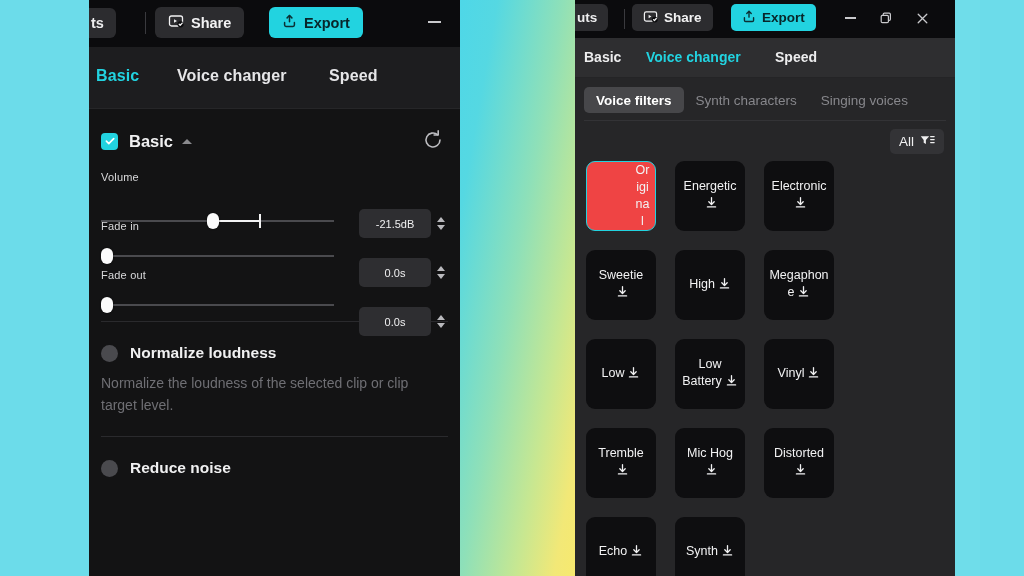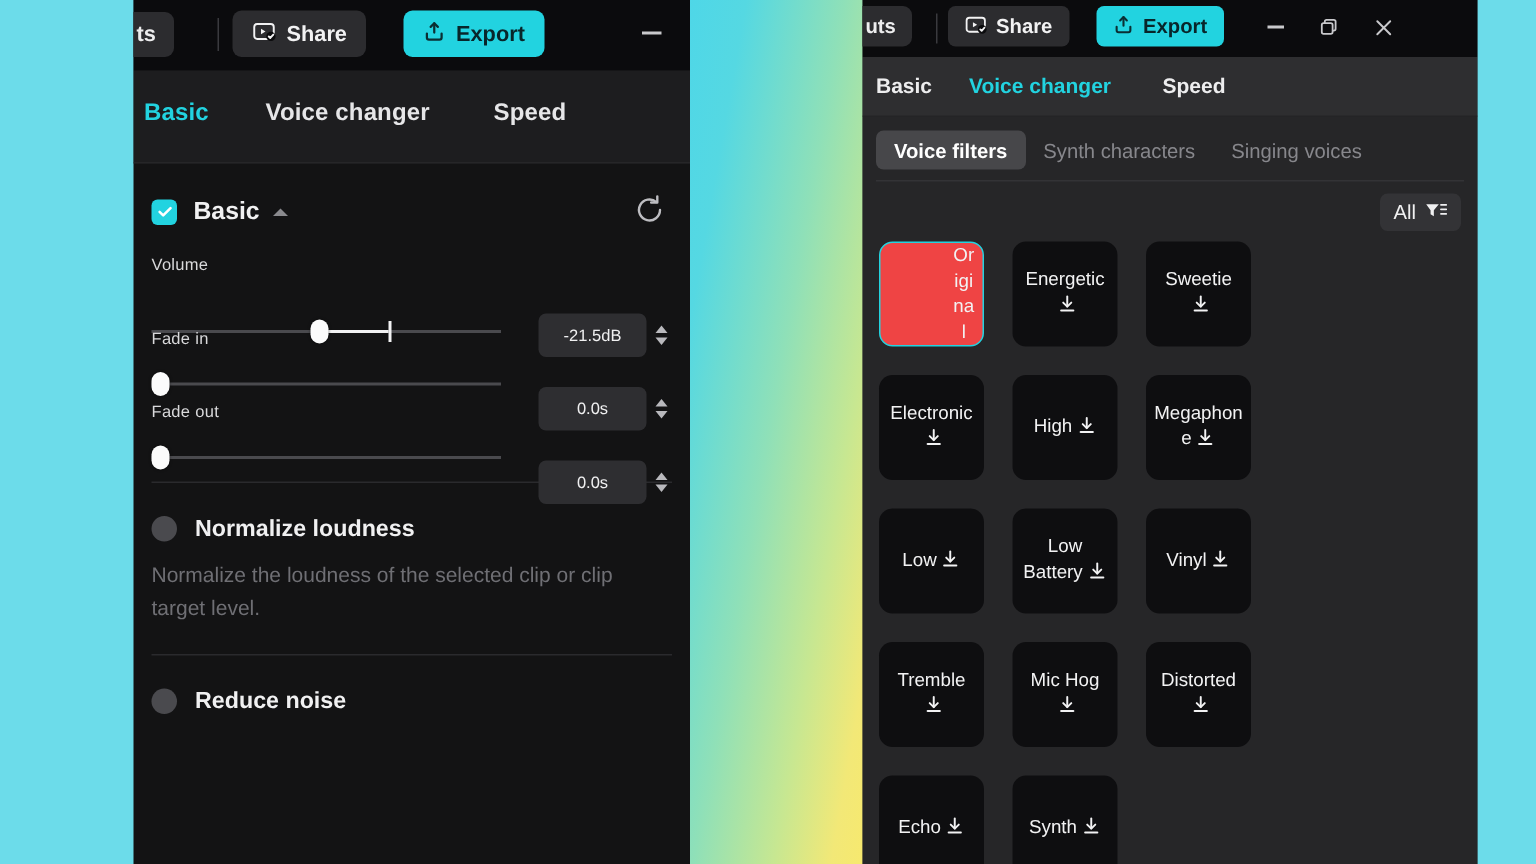--- a/index.html
+++ b/index.html
@@ -129,34 +129,34 @@
     position: absolute; right: 0; top: -4px; width: 14px; height: 29px;
     display: flex; flex-direction: column; align-items: center; justify-content: center;
     gap: 3px; cursor: pointer;
   }
   .stepper .ar-up, .stepper .ar-dn { width: 0; height: 0; border-left: 4px solid transparent; border-right: 4px solid transparent; }
   .stepper .ar-up { border-bottom: 5px solid #B9B9BD; }
   .stepper .ar-dn { border-top: 5px solid #B9B9BD; }
 
   .divider { height: 1px; background: #2A2A2D; margin: 22px 0 0 0; }
 
-  .toggle-row { display: flex; align-items: flex-start; margin-top: 22px; }
+  .toggle-row { display: flex; align-items: flex-end; margin-top: 22px; }
   .pillbox {
     width: 17px; height: 17px; border-radius: 50%; background: #4A4A4E;
     margin-right: 12px; cursor: pointer; flex: none;
   }
   .toggle-label { color: #F0F0F1; font-size: 15.5px; font-weight: 700; }
   .helper {
     color: #6F6F74; font-size: 14px; line-height: 22px; margin-top: 10px;
     white-space: nowrap;
   }
 
   
   .win-right {
-    position: absolute; left: 575px; top: 0; width: 410px; height: 576px;
+    position: absolute; left: 575px; top: 0; width: 380px; height: 576px;
     background: #262628; overflow: hidden;
   }
   .titlebar-r { position: relative; height: 38px; background: #0B0B0D; }
   .pill-shortcuts-r {
     position: absolute; left: -18px; top: 4px; height: 27px;
     background: #2C2C2F; border-radius: 6px;
     padding: 4px 11px 4px 20px; color: #EDEDEE;
     font-size: 13.5px; font-weight: 700; line-height: 19px;
   }
   .tb-sep-r { position: absolute; left: 49px; top: 9px; width: 1px; height: 20px; background: #3A3A3E; }
@@ -428,28 +428,28 @@
           <span class="card-inner">Original</span>
         </div>
         <div class="card">
           <span class="card-inner">Energetic<span class="dl"><svg width="13" height="13" viewBox="0 0 14 14" fill="none">
                 <path d="M7 1.8v7.1" stroke="#F2F2F3" stroke-width="1.4" stroke-linecap="round"></path>
                 <path d="M4.1 6.2L7 9.1l2.9-2.9" stroke="#F2F2F3" stroke-width="1.4" fill="none" stroke-linecap="round" stroke-linejoin="round"></path>
                 <path d="M2.6 11.8h8.8" stroke="#F2F2F3" stroke-width="1.4" stroke-linecap="round"></path>
               </svg></span></span>
         </div>
         <div class="card">
+          <span class="card-inner">Electronic<span class="dl"><svg width="13" height="13" viewBox="0 0 14 14" fill="none">
+                <path d="M7 1.8v7.1" stroke="#F2F2F3" stroke-width="1.4" stroke-linecap="round"></path>
+                <path d="M4.1 6.2L7 9.1l2.9-2.9" stroke="#F2F2F3" stroke-width="1.4" fill="none" stroke-linecap="round" stroke-linejoin="round"></path>
+                <path d="M2.6 11.8h8.8" stroke="#F2F2F3" stroke-width="1.4" stroke-linecap="round"></path>
+              </svg></span></span>
+        </div>
+        <div class="card">
           <span class="card-inner">Sweetie<span class="dl"><svg width="13" height="13" viewBox="0 0 14 14" fill="none">
-                <path d="M7 1.8v7.1" stroke="#F2F2F3" stroke-width="1.4" stroke-linecap="round"></path>
-                <path d="M4.1 6.2L7 9.1l2.9-2.9" stroke="#F2F2F3" stroke-width="1.4" fill="none" stroke-linecap="round" stroke-linejoin="round"></path>
-                <path d="M2.6 11.8h8.8" stroke="#F2F2F3" stroke-width="1.4" stroke-linecap="round"></path>
-              </svg></span></span>
-        </div>
-        <div class="card">
-          <span class="card-inner">Electronic<span class="dl"><svg width="13" height="13" viewBox="0 0 14 14" fill="none">
                 <path d="M7 1.8v7.1" stroke="#F2F2F3" stroke-width="1.4" stroke-linecap="round"></path>
                 <path d="M4.1 6.2L7 9.1l2.9-2.9" stroke="#F2F2F3" stroke-width="1.4" fill="none" stroke-linecap="round" stroke-linejoin="round"></path>
                 <path d="M2.6 11.8h8.8" stroke="#F2F2F3" stroke-width="1.4" stroke-linecap="round"></path>
               </svg></span></span>
         </div>
         <div class="card">
           <span class="card-inner">High<span class="dl"><svg width="13" height="13" viewBox="0 0 14 14" fill="none">
                 <path d="M7 1.8v7.1" stroke="#F2F2F3" stroke-width="1.4" stroke-linecap="round"></path>
                 <path d="M4.1 6.2L7 9.1l2.9-2.9" stroke="#F2F2F3" stroke-width="1.4" fill="none" stroke-linecap="round" stroke-linejoin="round"></path>
                 <path d="M2.6 11.8h8.8" stroke="#F2F2F3" stroke-width="1.4" stroke-linecap="round"></path>

